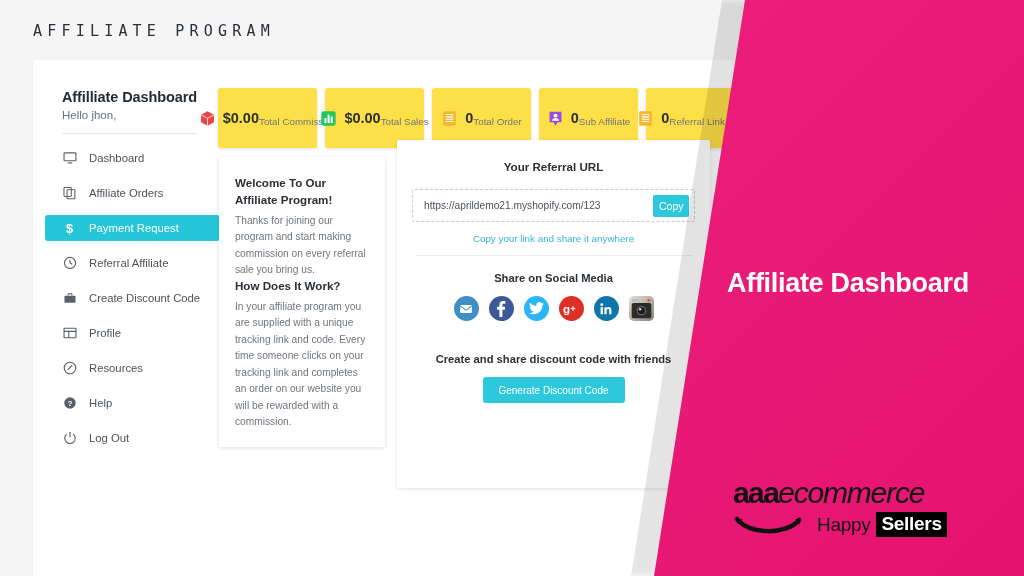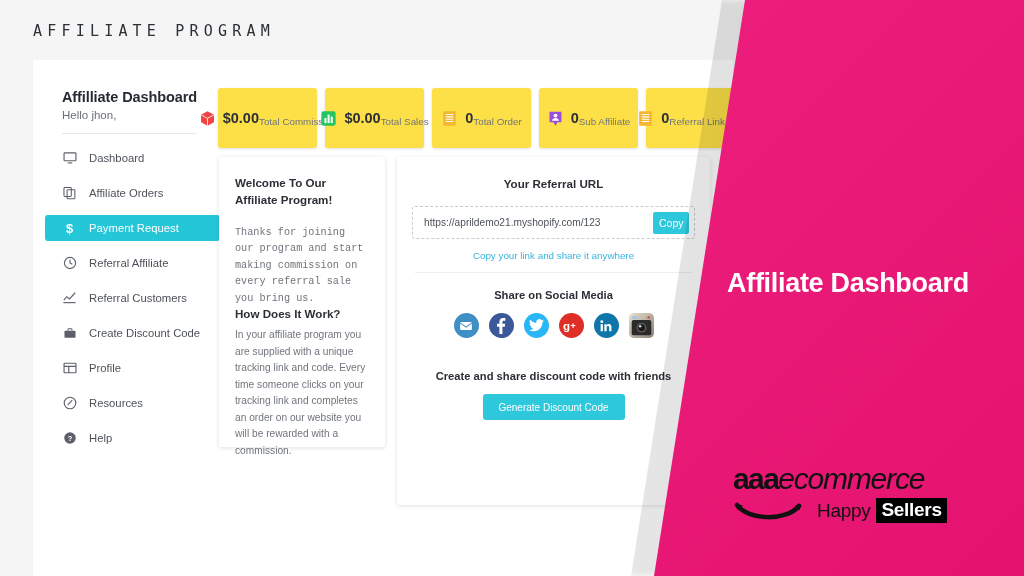--- a/index.html
+++ b/index.html
@@ -22,21 +22,21 @@
     background:linear-gradient(to right,rgba(0,0,0,0) 0%,rgba(0,0,0,0.16) 100%);
     clip-path:polygon(722px 0, 748px 0, 657px 576px, 631px 576px);
     z-index:4;filter:blur(3px);
   }
   .pink-title{
     position:absolute;left:727px;top:268px;z-index:7;
     color:#ffffff;font-size:27px;font-weight:bold;letter-spacing:-0.3px;
     white-space:nowrap;
   }
   
-  .logo-wrap{position:absolute;left:733px;top:464px;z-index:7;width:280px;}
+  .logo-wrap{position:absolute;left:733px;top:478px;z-index:7;width:280px;}
   .logo-line1{
     font-size:30px;line-height:1;white-space:nowrap;color:#111;
     letter-spacing:-1.2px;
   }
   .logo-line1 .bold{font-weight:bold;letter-spacing:-1.6px;}
   .logo-line1 .ital{font-style:italic;font-weight:500;}
   .logo-line2{
     display:flex;align-items:center;margin-top:4px;
   }
   .smile-svg{display:block;}
@@ -101,27 +101,27 @@
   .stat-lbl{font-size:9.8px;color:#70757d;margin-top:7px;white-space:nowrap;}
   .sico{width:17px;height:17px;display:block;}
 
   
   .welcome-card{
     position:absolute;left:186px;top:97px;width:166px;height:290px;
     background:#fff;border-radius:2px;box-shadow:0 1px 4px rgba(0,0,0,0.13);
     padding:18px 16px 0 16px;box-sizing:border-box;
   }
   .wc-h{font-size:11.6px;font-weight:bold;color:#2b2f36;line-height:1.45;}
-  .wc-p{font-size:10.2px;color:#70757d;line-height:1.62;margin-top:16px;font-family:Liberation Mono, monospace;}
+  .wc-p{font-size:10.2px;color:#70757d;line-height:1.62;margin-top:4px;}
   .wc-h2{font-size:11.6px;font-weight:bold;color:#2b2f36;margin-top:0;}
   .wc-p2{font-size:10.2px;color:#70757d;line-height:1.62;margin-top:7px;}
 
   
   .right-card{
-    position:absolute;left:364px;top:97px;width:313px;height:348px;
+    position:absolute;left:364px;top:80px;width:313px;height:348px;
     background:#fff;border-radius:2px;box-shadow:0 1px 4px rgba(0,0,0,0.12);
     box-sizing:border-box;
   }
   .rc-title{text-align:center;font-size:11.6px;font-weight:bold;color:#2b2f36;margin-top:20px;}
   .url-box{
     margin:16px 15px 0 15px;border:1px dashed #c8ccd2;border-radius:3px;
     height:33px;display:flex;align-items:center;padding:0 5px 0 9px;box-sizing:border-box;
   }
   .url-text{
     flex:1;font-size:10.2px;color:#4d525a;white-space:nowrap;overflow:hidden;
@@ -190,29 +190,20 @@
             <span class="nav-ico">
               <svg width="14" height="14" viewBox="0 0 16 16">
                 <circle cx="8" cy="8" r="6.4" stroke="currentColor" fill="none" stroke-width="1.3"></circle>
                 <path d="M8 4.4V8l2.6 1.5" stroke="currentColor" fill="none" stroke-width="1.3"></path>
               </svg>
             </span>
             <span class="nav-lbl">Referral Affiliate</span>
           </div>
           <div class="nav-item">
             <span class="nav-ico">
-              <svg width="15" height="14" viewBox="0 0 16 16">
-                <path d="M1 13.3h14" stroke="currentColor" fill="none" stroke-width="1.3"></path>
-                <path d="M1.5 10.5 L5 6.5 L8 9 L14.5 2" stroke="currentColor" fill="none" stroke-width="1.3"></path>
-              </svg>
-            </span>
-            <span class="nav-lbl">Referral Customers</span>
-          </div>
-          <div class="nav-item">
-            <span class="nav-ico">
               <svg width="14" height="13" viewBox="0 0 16 16">
                 <rect x="1.2" y="4.6" width="13.6" height="8.6" rx="1" fill="currentColor"></rect>
                 <path d="M5.6 4.4V3.2a1 1 0 011-1h2.8a1 1 0 011 1v1.2" stroke="currentColor" fill="none" stroke-width="1.3"></path>
               </svg>
             </span>
             <span class="nav-lbl">Create Discount Code</span>
           </div>
           <div class="nav-item">
             <span class="nav-ico">
               <svg width="14" height="14" viewBox="0 0 16 16">
@@ -232,20 +223,29 @@
             <span class="nav-lbl">Resources</span>
           </div>
           <div class="nav-item">
             <span class="nav-ico">
               <svg width="14" height="14" viewBox="0 0 16 16">
                 <circle cx="8" cy="8" r="6.6" fill="currentColor"></circle>
                 <text x="8" y="11.4" font-size="8.6" font-weight="bold" text-anchor="middle" fill="#fff" font-family="Liberation Sans, sans-serif">?</text>
               </svg>
             </span>
             <span class="nav-lbl">Help</span>
+          </div>
+          <div class="nav-item">
+            <span class="nav-ico">
+              <svg width="14" height="14" viewBox="0 0 16 16">
+                <path d="M4.2 3.6a6 6 0 107.6 0" stroke="currentColor" fill="none" stroke-width="1.3"></path>
+                <path d="M8 1.2v6" stroke="currentColor" fill="none" stroke-width="1.3"></path>
+              </svg>
+            </span>
+            <span class="nav-lbl">Log Out</span>
           </div>
         </div>
     </div>
 
     <div class="stats" id="stats">
         <div class="stat-card">
           <div class="stat-top">
             <span>
               <svg class="sico" viewBox="0 0 20 20">
                 <path d="M10 1.4 17.6 5.6v8.8L10 18.6 2.4 14.4V5.6z" fill="#ef4444"></path>

